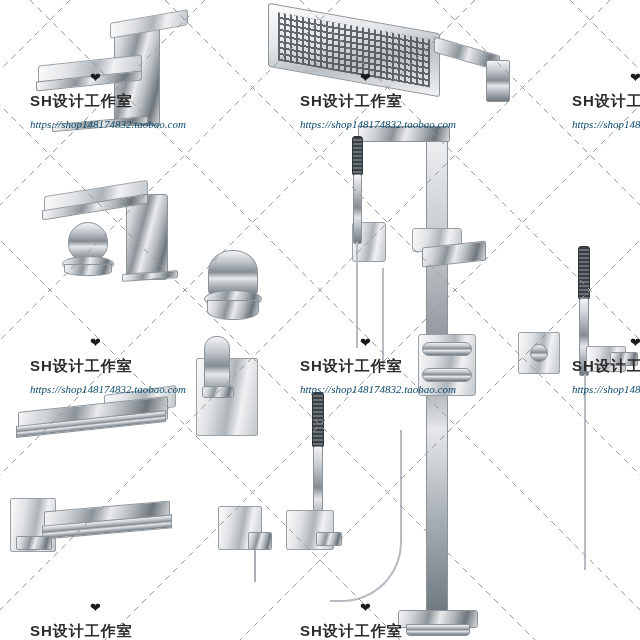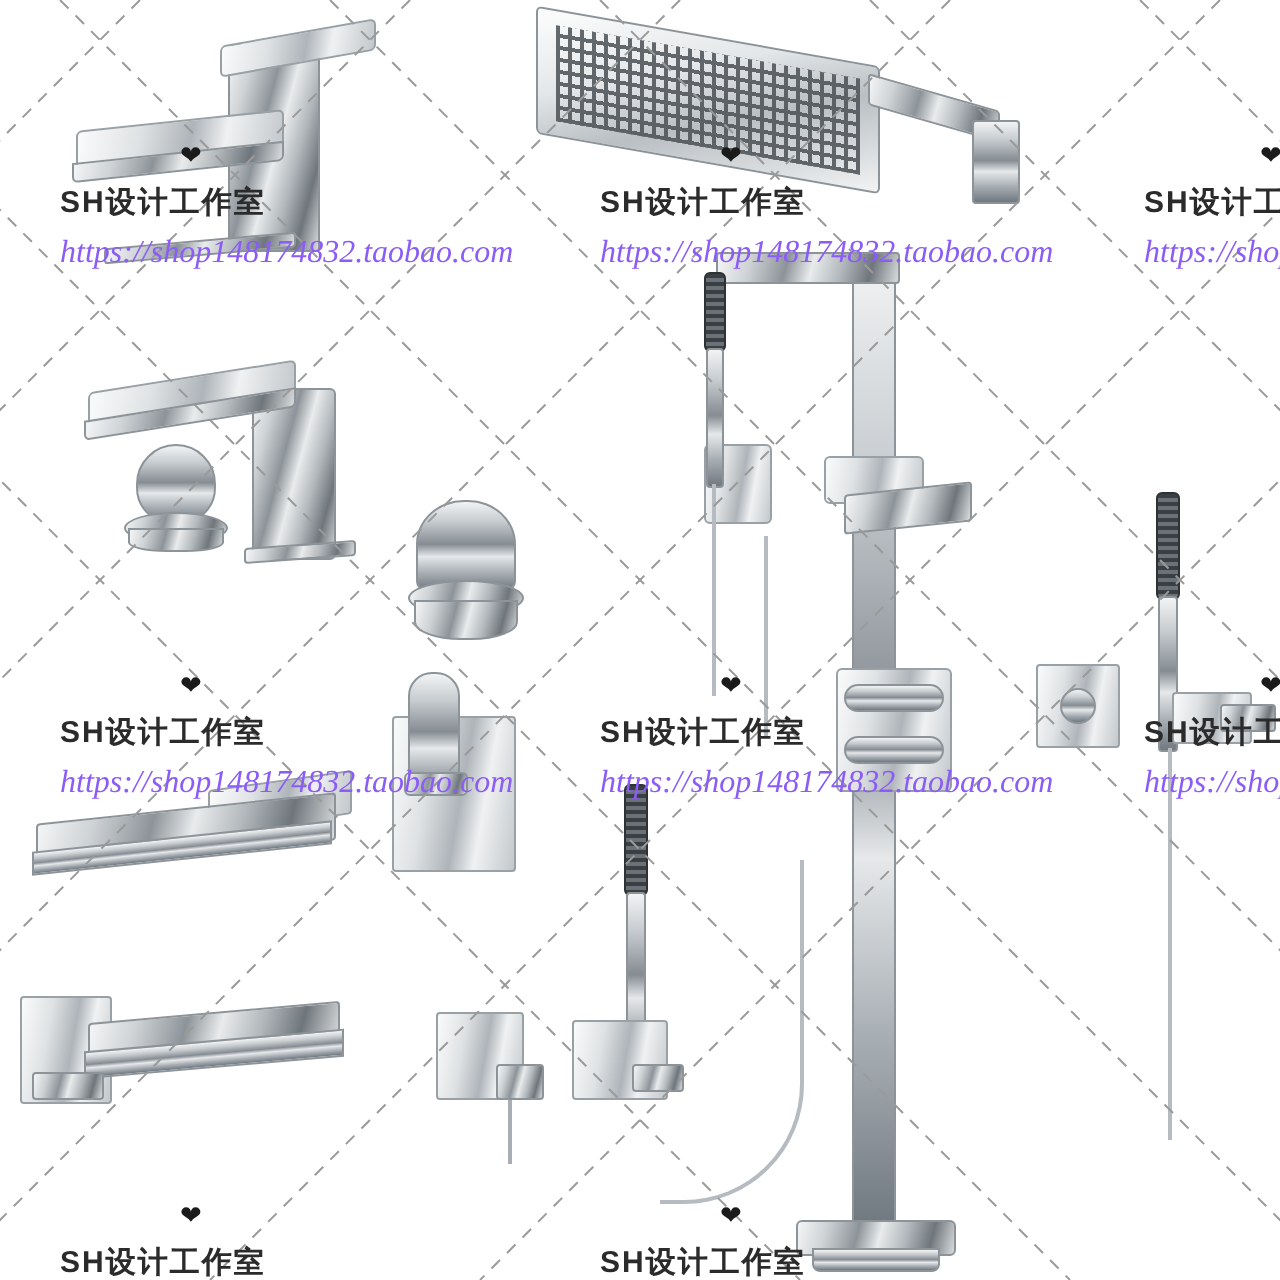--- a/index.html
+++ b/index.html
@@ -61,23 +61,23 @@
     pointer-events: none;
   }
   .wm-title {
     font-family: "Liberation Sans", sans-serif;
     font-size: 15px;
     font-weight: 700;
     letter-spacing: 1px;
   }
   .wm-url {
     font-family: "Liberation Serif", serif;
-    font-size: 16px;
+    font-size: 11px;
     font-style: italic;
-    color: #8b5cf6;
+    color: #0c4a6e;
   }
   .wm-heart {
     position: absolute;
     font-size: 13px;
     color: #1b1b1b;
     pointer-events: none;
   }
 </style>
 </head>
 <body>

